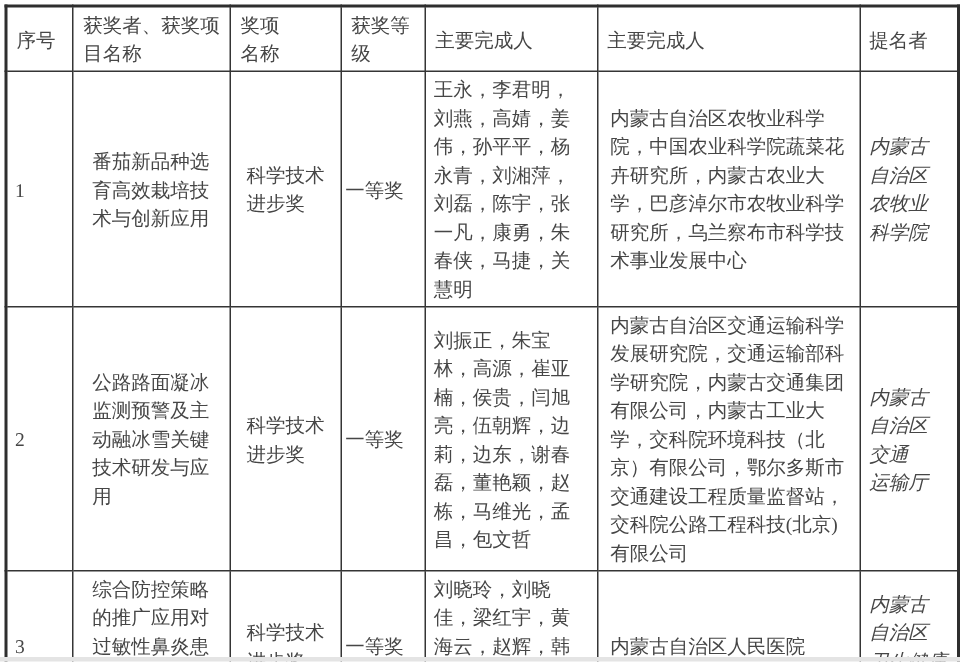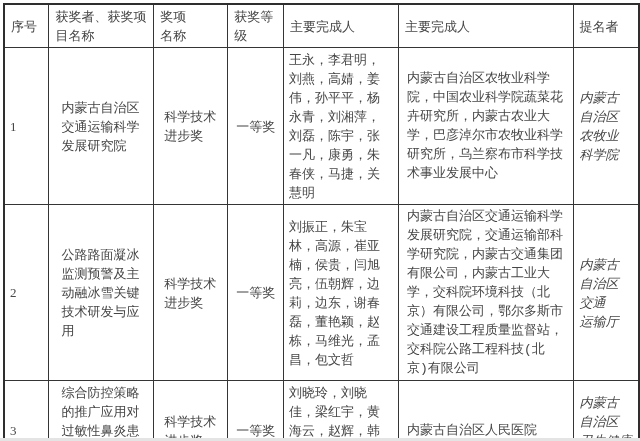--- a/index.html
+++ b/index.html
@@ -34,23 +34,23 @@
     word-break: break-all;
   }
   thead tr { height: 37px; font-family: Liberation Serif, serif; }
   tr.r0 { height: 135px; }
   tr.r1 { height: 165px; }
   tr.r2 { height: 91px; }
   th { padding: 2px 6px; white-space: pre-line; }
   td.c-no        { padding: 2px 2px 2px 5px; }
   td.c-project   { padding: 2px 12px; }
   td.c-award     { padding: 2px 10px; }
-  td.c-grade     { padding: 2px 2px; text-align: center; }
+  td.c-grade     { padding: 2px 2px; text-align: left; }
   td.c-people    { padding: 2px 5px; margin-top: 15px; }
-  td.c-units     { padding: 2px 8px; font-family: Liberation Mono, monospace; }
+  td.c-units     { padding: 2px 8px; }
   td.c-nominator { padding: 2px 6px; white-space: pre-line; font-style: italic; }
   .bottom-strip {
     position: absolute;
     left: 0;
     bottom: 0;
     width: 640px;
     height: 6px;
     background: #e4e4e4;
   }
 </style>
@@ -78,21 +78,21 @@
         <th>获奖等
 级</th>
         <th>主要完成人</th>
         <th>主要完成人</th>
         <th>提名者</th>
       </tr>
     </thead>
     <tbody>
       <tr class="r0">
         <td class="c-no">1</td>
-        <td class="c-project">内蒙古自治区交通运输科学发展研究院</td>
+        <td class="c-project">番茄新品种选育高效栽培技术与创新应用</td>
         <td class="c-award">科学技术进步奖</td>
         <td class="c-grade">一等奖</td>
         <td class="c-people">王永，李君明，刘燕，高婧，姜伟，孙平平，杨永青，刘湘萍，刘磊，陈宇，张一凡，康勇，朱春侠，马捷，关慧明</td>
         <td class="c-units">内蒙古自治区农牧业科学院，中国农业科学院蔬菜花卉研究所，内蒙古农业大学，巴彦淖尔市农牧业科学研究所，乌兰察布市科学技术事业发展中心</td>
         <td class="c-nominator">内蒙古
 自治区
 农牧业
 科学院</td>
       </tr>
       <tr class="r1">

